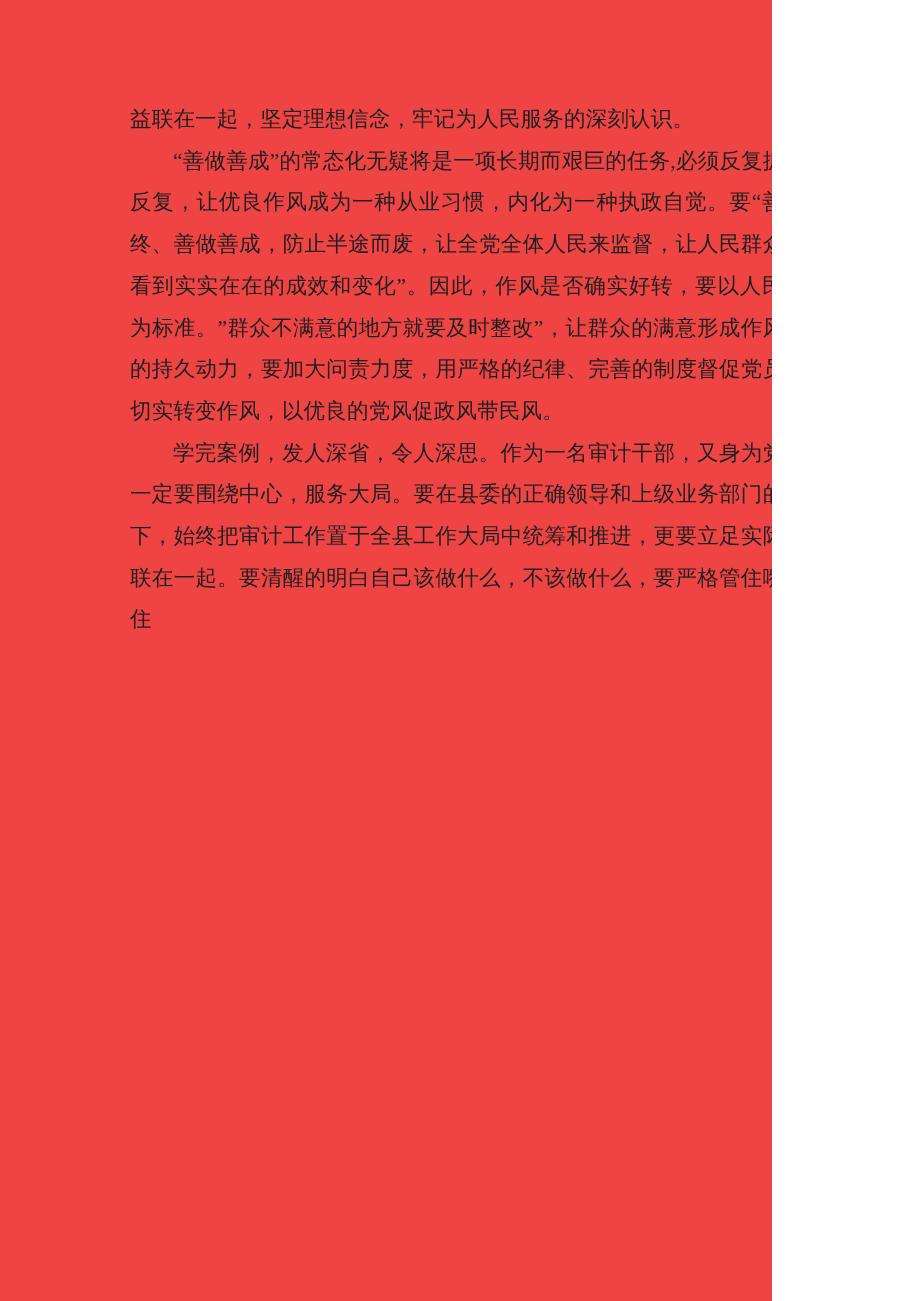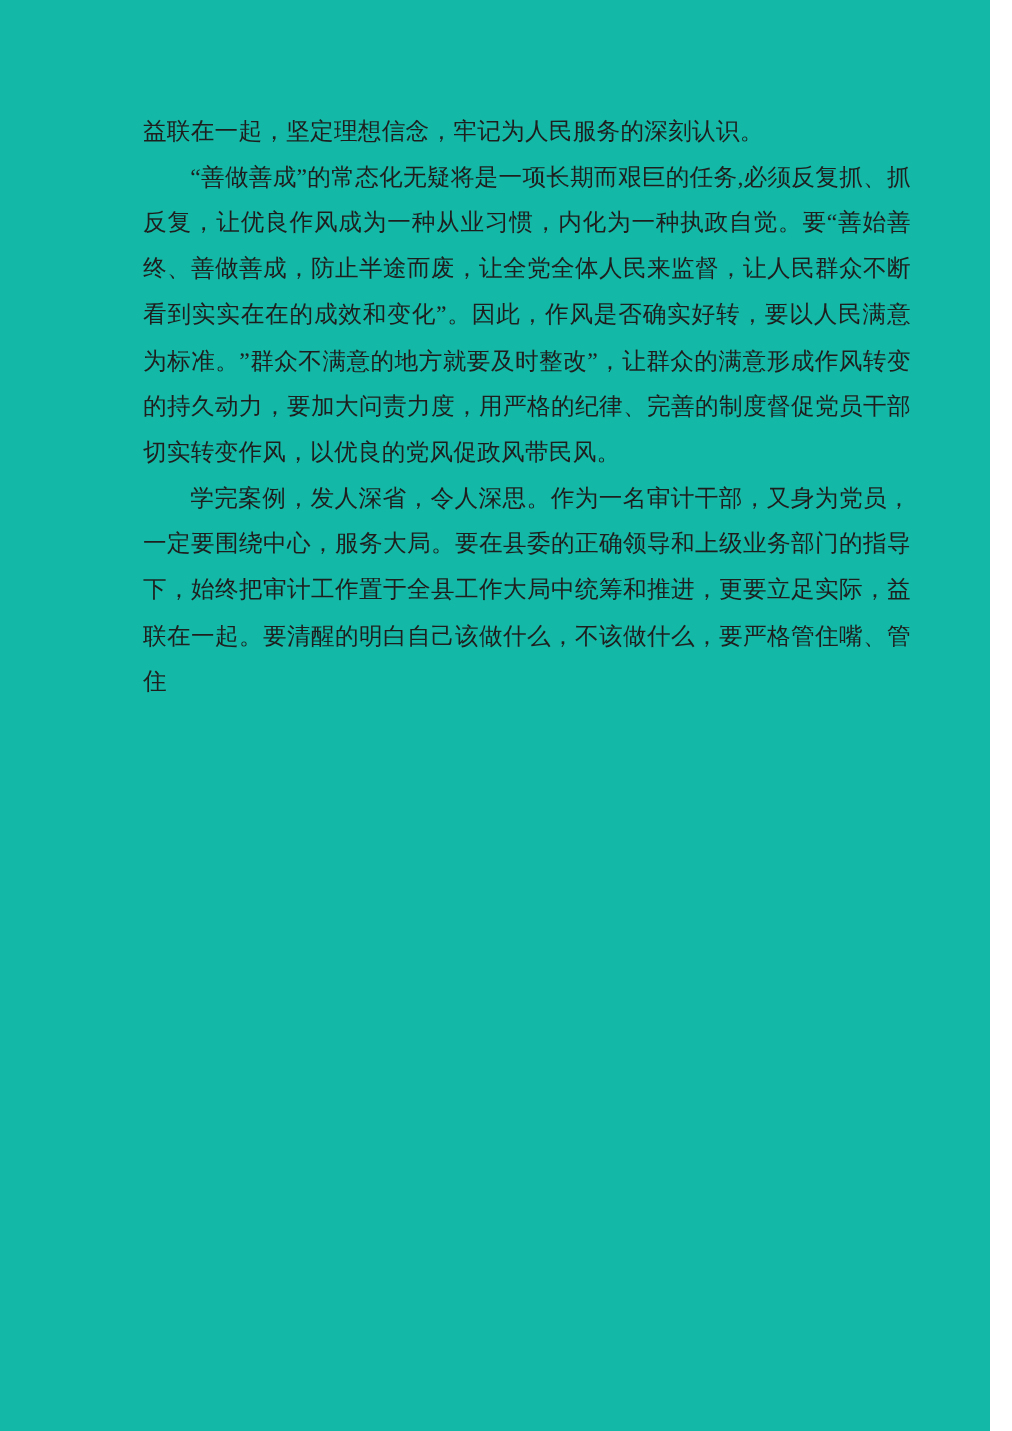--- a/index.html
+++ b/index.html
@@ -2,23 +2,23 @@
 <html><head>
 <meta charset="utf-8">
 <style>
   html, body {
     margin: 0;
     padding: 0;
     background: #ffffff;
   }
   .page {
     position: relative;
-    width: 900px;
+    width: 772px;
     height: 1301px;
-    background: #14b8a6;
+    background: #ef4444;
     overflow: hidden;
   }
   .doc-body {
     position: absolute;
     left: 130px;
     top: 99px;
     width: 698px;
     font-family: "Liberation Serif", "DejaVu Serif", serif;
     font-size: 21.5px;
     line-height: 41.7px;

